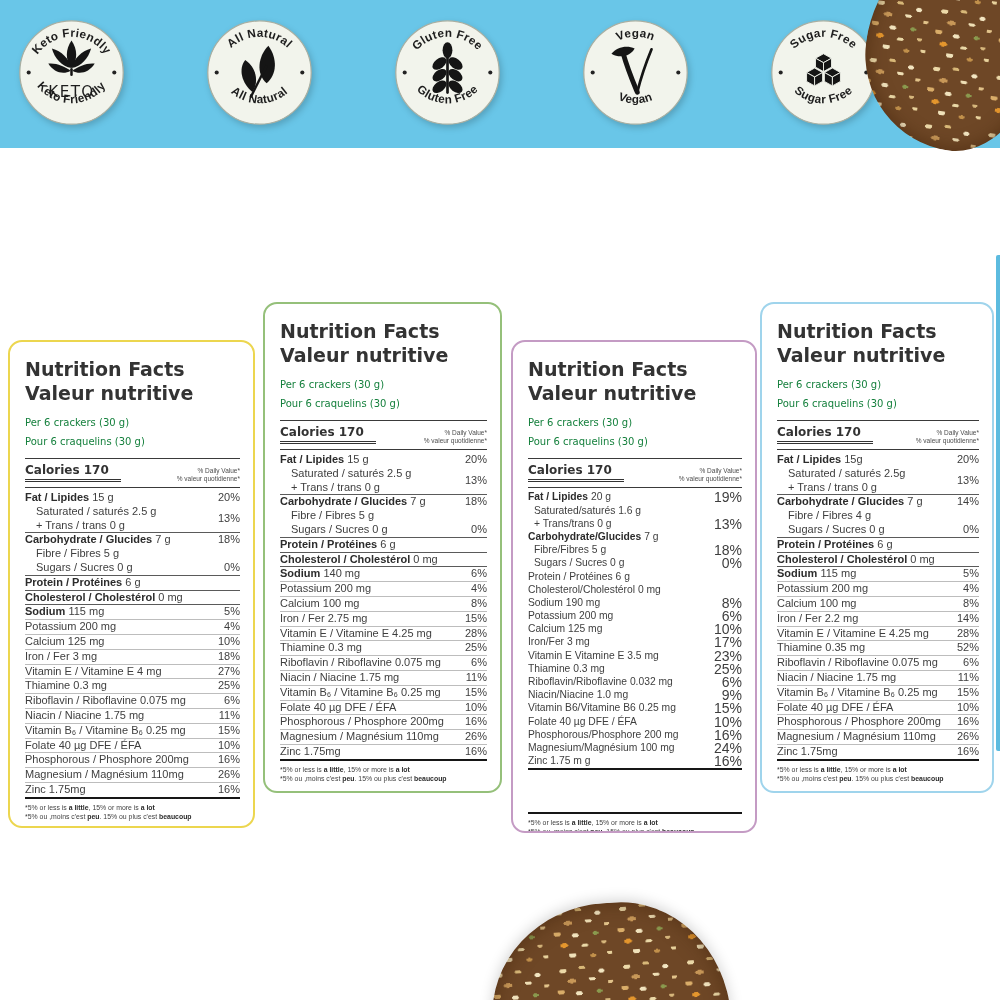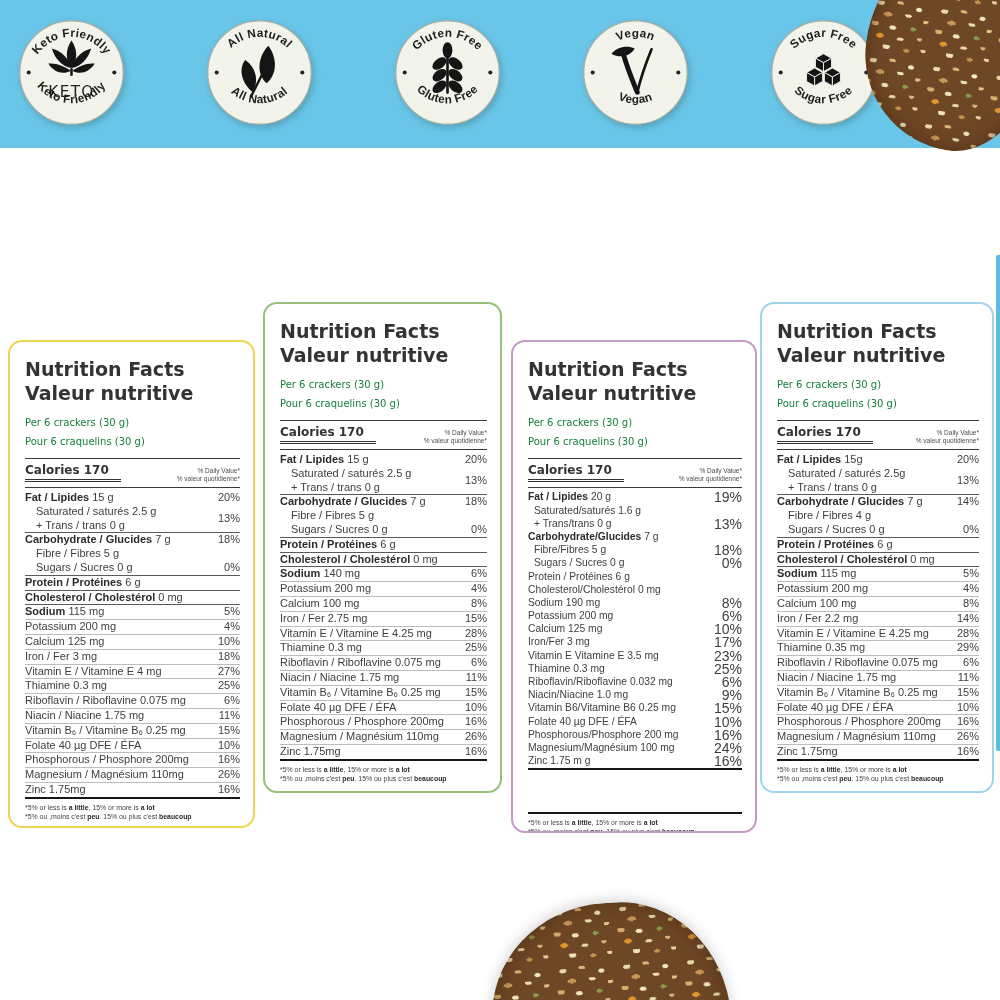--- a/index.html
+++ b/index.html
@@ -339,21 +339,21 @@
         <div class="line"><span class="bld">Carbohydrate / Glucides</span><span> 7 g</span><span class="pct">14%</span></div>
         <div class="line ind"><span>Fibre / Fibres 4 g</span></div>
         <div class="line ind rule-d"><span>Sugars / Sucres 0 g</span><span class="pct">0%</span></div>
         <div class="line rule-d"><span class="bld">Protein / Protéines</span><span> 6 g</span></div>
         <div class="line rule-d"><span class="bld">Cholesterol / Cholestérol</span><span> 0 mg</span></div>
         <div class="line rule-l"><span class="bld">Sodium</span><span> 115 mg</span><span class="pct">5%</span></div>
         <div class="line rule-l"><span>Potassium 200 mg</span><span class="pct">4%</span></div>
         <div class="line rule-l"><span>Calcium 100 mg</span><span class="pct">8%</span></div>
         <div class="line rule-l"><span>Iron / Fer 2.2 mg</span><span class="pct">14%</span></div>
         <div class="line rule-l"><span>Vitamin E / Vitamine E 4.25 mg</span><span class="pct">28%</span></div>
-        <div class="line rule-l"><span>Thiamine 0.35 mg</span><span class="pct">29%</span></div>
+        <div class="line rule-l"><span>Thiamine 0.35 mg</span><span class="pct">52%</span></div>
         <div class="line rule-l"><span>Riboflavin / Riboflavine 0.075 mg</span><span class="pct">6%</span></div>
         <div class="line rule-l"><span>Niacin / Niacine 1.75 mg</span><span class="pct">11%</span></div>
         <div class="line rule-l"><span>Vitamin B₆ / Vitamine B₆ 0.25 mg</span><span class="pct">15%</span></div>
         <div class="line rule-l"><span>Folate 40 µg DFE / ÉFA</span><span class="pct">10%</span></div>
         <div class="line rule-l"><span>Phosphorous / Phosphore 200mg</span><span class="pct">16%</span></div>
         <div class="line rule-l"><span>Magnesium / Magnésium 110mg</span><span class="pct">26%</span></div>
         <div class="line rule-h"><span>Zinc 1.75mg</span><span class="pct">16%</span></div>
       </div>
       <div class="foot">
         <div class="fl"><span>*5% or less is </span><span class="bld">a little</span><span>, 15% or more is </span><span class="bld">a lot</span></div>

